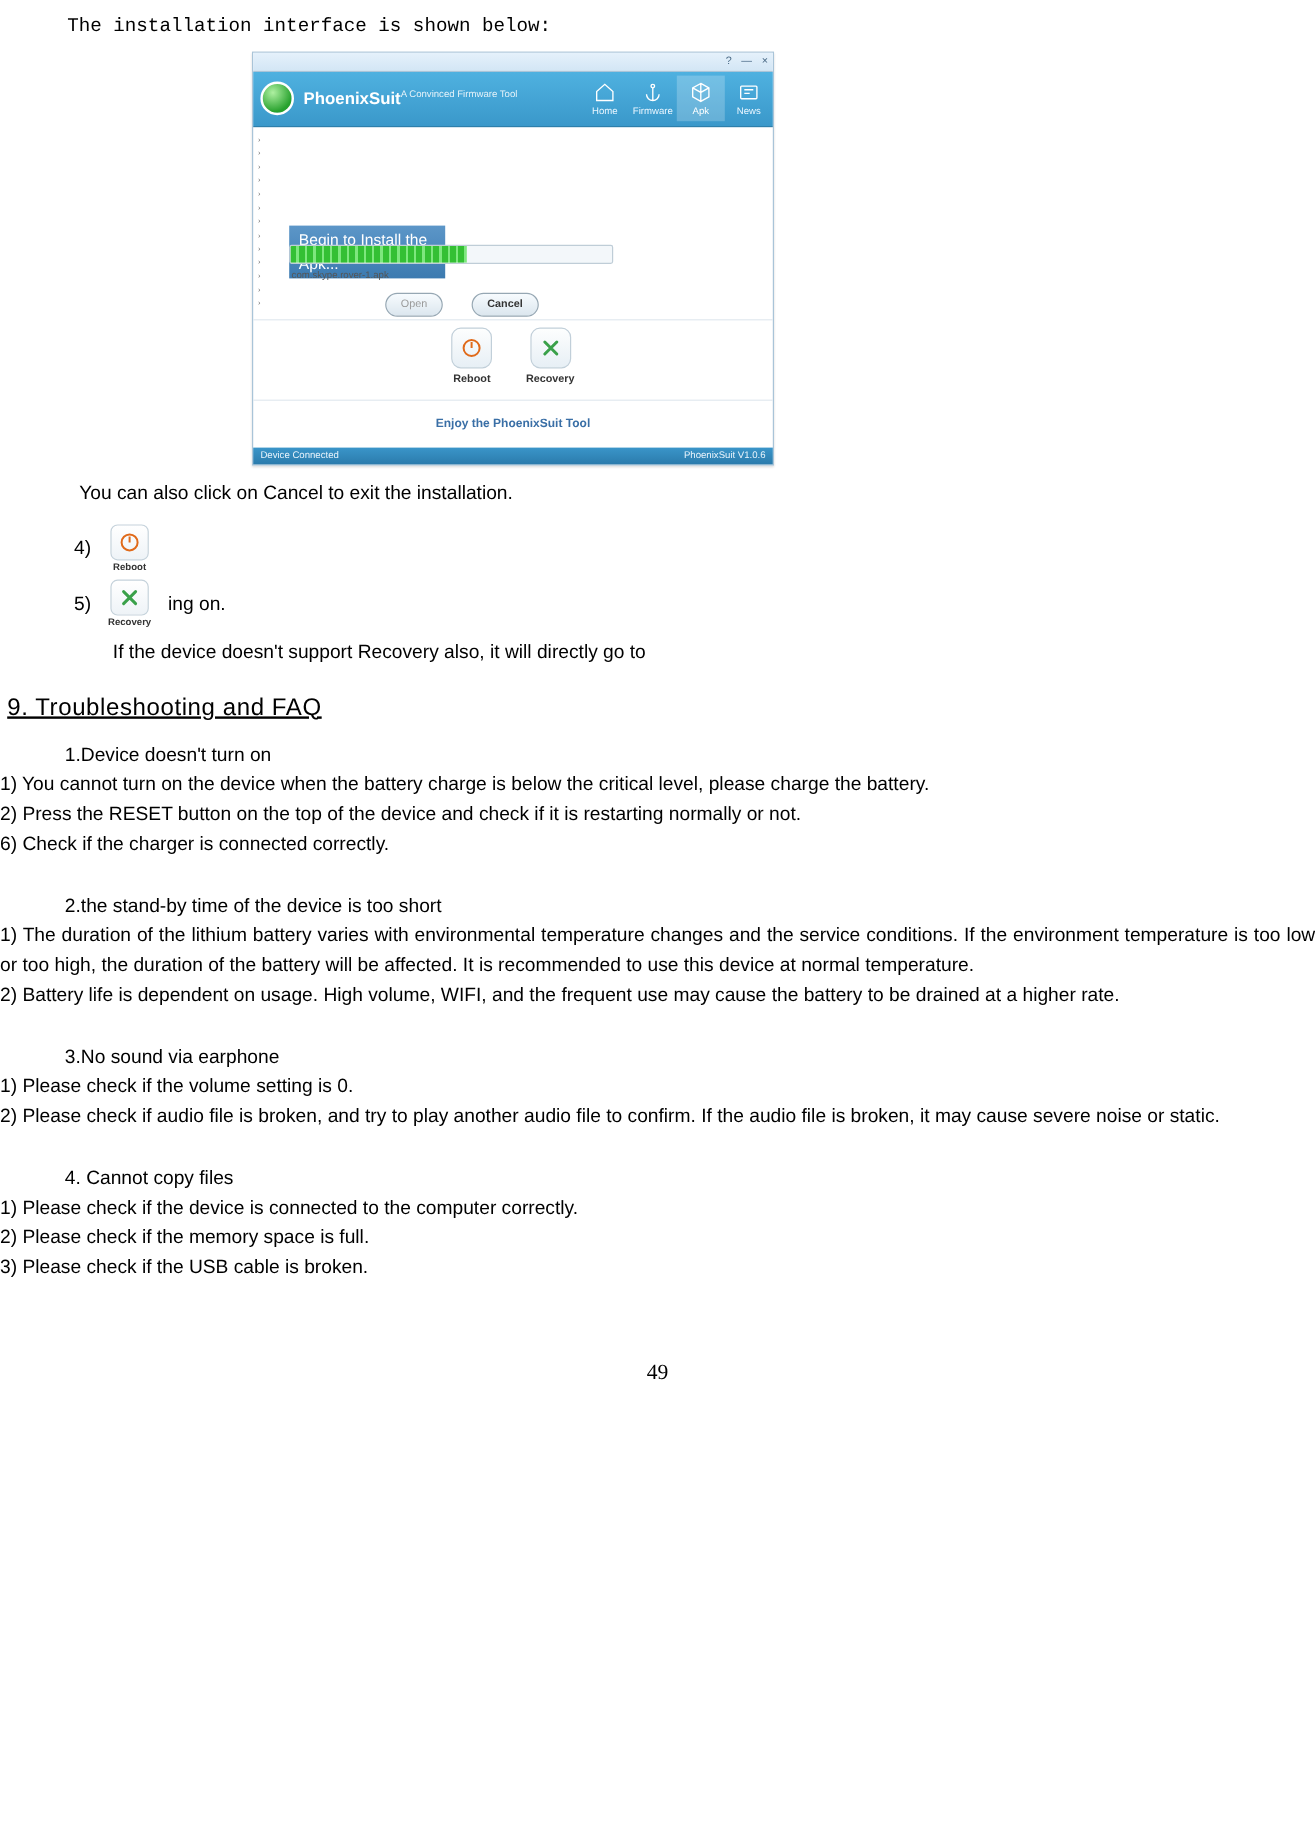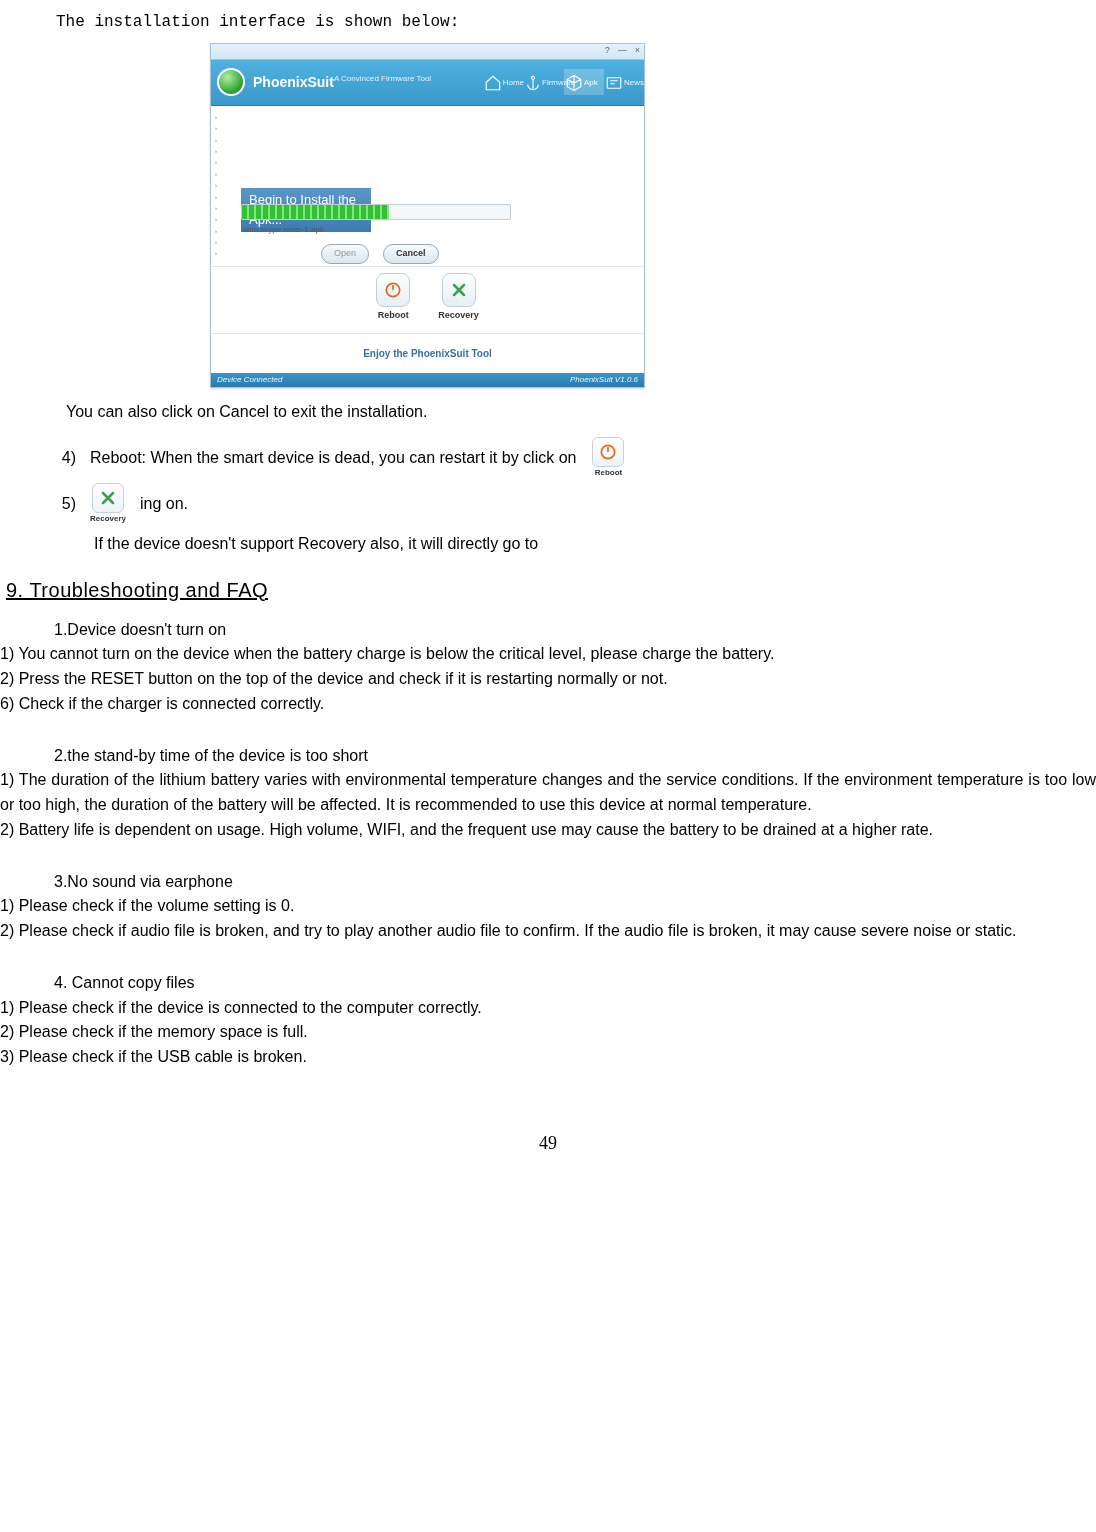--- a/index.html
+++ b/index.html
@@ -50,21 +50,21 @@
       background: radial-gradient(circle at 35% 30%, #aef0a1, #27a12d 70%);
       border: 2px solid #fff;
       margin-right: 8px;
     }
     .ps-brand { display: flex; flex-direction: row; line-height: 1.1; }
     .ps-brand-name { font-weight: bold; font-size: 14px; }
     .ps-brand-sub { font-size: 8px; opacity: 0.85; }
     .ps-nav { display: flex; margin-left: auto; }
     .ps-nav-item {
       width: 40px;
-      display: flex; flex-direction: row; align-items: center;
+      display: flex; flex-direction: column; align-items: center;
       font-size: 8px;
       padding: 4px 0 2px;
       color: #eaf6ff;
     }
     .ps-nav-item.active {
       background: rgba(255,255,255,0.22);
       color: #fff;
     }
     .ps-nav-icon {
       width: 20px; height: 20px;
@@ -95,21 +95,21 @@
       height: 100%;
       width: 55%;
       background: repeating-linear-gradient(90deg,#34c034 0 5px,#7ee77e 5px 7px);
     }
     .apk-name {
       position: absolute; left: 32px; top: 118px;
       font-size: 8px; color: #555;
     }
     .dlg-btns {
       position: absolute; left: 110px; top: 138px;
-      display: flex; gap: 14px;
+      display: flex; gap: 24px;
     }
     .dlg-btn {
       font-size: 9px;
       padding: 2px 12px;
       border: 1px solid #96a7b3;
       border-radius: 10px;
       background: linear-gradient(#f7fbfe,#dbe6ee);
       color: #333;
     }
     .dlg-btn.disabled { color: #999; }
@@ -138,21 +138,20 @@
       padding: 12px 0;
       border-top: 1px solid #e2e9ef;
     }
     .ps-status {
       height: 14px;
       background: linear-gradient(#3a95c9, #2b7bac);
       color: #e9f4fc;
       font-size: 8px;
       display: flex; justify-content: space-between; align-items: center;
       padding: 0 6px;
-      font-style: italic;
     }
 
     
     .para1 { margin: 12px 0 12px 66px; }
     .num-line {
       margin-left: 56px;
       display: flex;
       align-items: center;
       gap: 14px;
       margin-bottom: 4px;
@@ -284,21 +283,20 @@
     <span>Device Connected</span>
     <span>PhoenixSuit V1.0.6</span>
   </div>
 </div>
 
 
 <p class="para1">You can also click on Cancel to exit the installation.</p>
 
 <div class="num-line">
   <span class="num">4)</span>
-  <span>Reboot: When the smart device is dead, you can restart it by click on</span>
   <span class="inline-icon">
     <span class="box">
       <svg viewBox="0 0 24 24">
           <circle cx="12" cy="12" r="8" fill="none" stroke="#e06a1a" stroke-width="2"></circle>
           <path d="M12 6v6" stroke="#e06a1a" stroke-width="2"></path>
         </svg>
     </span>
     <span class="cap">Reboot</span>
   </span>
 </div>

